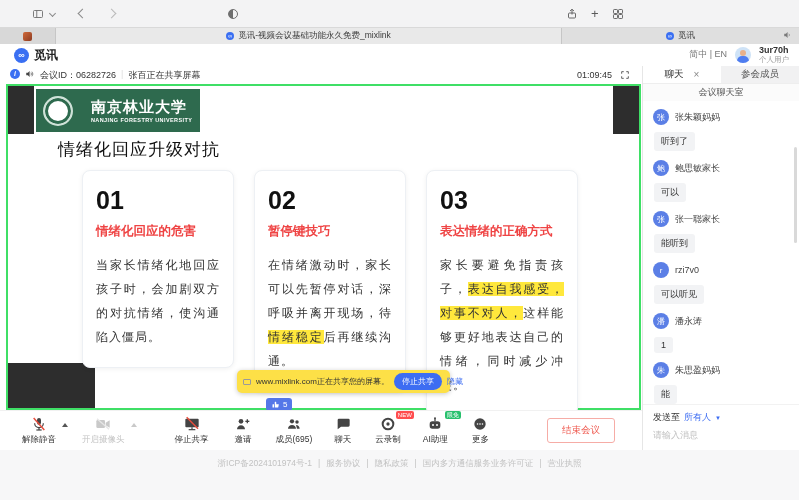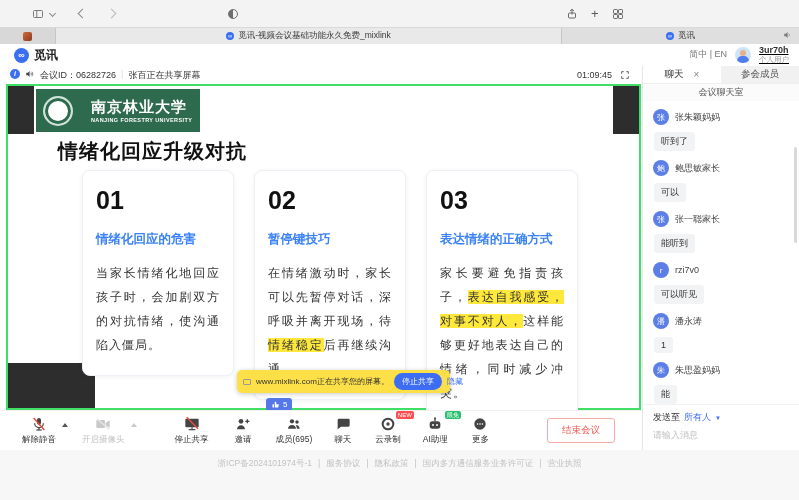--- a/index.html
+++ b/index.html
@@ -38,21 +38,21 @@
   .appbar { height:22px; background:#fff; display:flex; align-items:center; position:relative; }
   .brand { display:flex; align-items:center; gap:5px; margin-left:14px; }
   .brand-logo { width:15px; height:15px; border-radius:50%; background:#3a6ff2; color:#fff;
     font-size:9px; font-weight:bold; display:flex; align-items:center; justify-content:center; }
   .brand-name { font-size:12px; font-weight:bold; color:#222; }
   .appbar-right { position:absolute; right:10px; display:flex; align-items:center; gap:8px; }
   .lang { font-size:9px; color:#777; }
   .user-avatar { width:16px; height:16px; border-radius:50%; background:#cfe3f7; overflow:hidden; position:relative; }
   .user-avatar .head { position:absolute; left:5px; top:3px; width:6px; height:6px; border-radius:50%; background:#e8b08a; }
   .user-avatar .body { position:absolute; left:2px; top:9px; width:12px; height:8px; border-radius:5px 5px 0 0; background:#4f7df0; }
-  .user-meta { line-height:1.1;text-decoration:underline; }
+  .user-meta { line-height:1.1; }
   .user-name { font-size:9px; font-weight:bold; color:#333; }
   .user-type { font-size:7.5px; color:#9a9a9a; }
 
   
   .content { height:384px; display:flex; }
   .main-col { width:642px; position:relative; }
 
   .meetbar { height:18px; display:flex; align-items:center; padding:0 10px; position:relative; }
   .meet-left { display:flex; align-items:flex-start; gap:5px; font-size:9px; color:#333; }
   .info-dot { width:10px; height:10px; border-radius:50%; background:#3a6ff2; color:#fff; font-size:7px;
@@ -68,27 +68,27 @@
   .tile-bl { left:0; bottom:0; width:87px; height:45px; }
 
   .uni-banner { position:absolute; left:28px; top:3px; width:164px; height:43px; background:#2e6a4e;
     display:flex; align-items:center; padding:0 7px; gap:18px; }
   .emblem { width:30px; height:30px; border-radius:50%; background:#fff; border:2px solid #cfe2d8;
     box-shadow:inset 0 0 0 3px #2e6a4e; flex:none; }
   .uni-text { color:#fff; }
   .uni-cn { font-family:"Liberation Serif","DejaVu Serif",serif; font-size:15px; font-weight:bold; letter-spacing:1px; }
   .uni-en { font-size:5.5px; font-weight:bold; letter-spacing:.4px; }
 
-  .slide-title { position:absolute; left:50px; top:52px; font-size:20px; font-weight:bold; color:#111; letter-spacing:1px; }
+  .slide-title { position:absolute; left:50px; top:52px; font-size:17px; font-weight:normal; color:#111; letter-spacing:1px; }
 
   .cards { position:absolute; left:74px; top:84px; display:flex; gap:20px; align-items:flex-start; }
   .card { width:152px; background:#fff; border:1px solid #edf0f4; border-radius:8px;
     box-shadow:0 1px 5px rgba(0,0,0,.06); padding:15px 13px 18px; }
   .card-num { font-size:25px; font-weight:bold; color:#111; }
-  .card-sub { font-size:12.5px; font-weight:bold; color:#3b82f6; margin-top:16px; }
+  .card-sub { font-size:12.5px; font-weight:bold; color:#ef4444; margin-top:8px; }
   .card-body { margin-top:13px; font-size:12px; line-height:2.0; color:#333; text-align:justify; letter-spacing:1px; }
   .hl { background:#ffe83c; }
 
   .share-popup { position:absolute; left:229px; top:284px; width:213px; height:23px; background:#fde047;
     border-radius:5px; box-shadow:0 1px 5px rgba(0,0,0,.22); display:flex; align-items:center; gap:5px; padding:0 6px; }
   .popup-text { font-size:8px; color:#333; white-space:nowrap; }
   .stop-pill { background:#3d6df2; color:#fff; font-size:8px; border:none; border-radius:9px; padding:3px 8px; white-space:nowrap; }
   .hide-link { color:#3d6df2; font-size:8px; white-space:nowrap; }
   .mini-screen { width:8px; height:6px; border:1px solid #9a9a9a; border-radius:1px; flex:none; }
 

